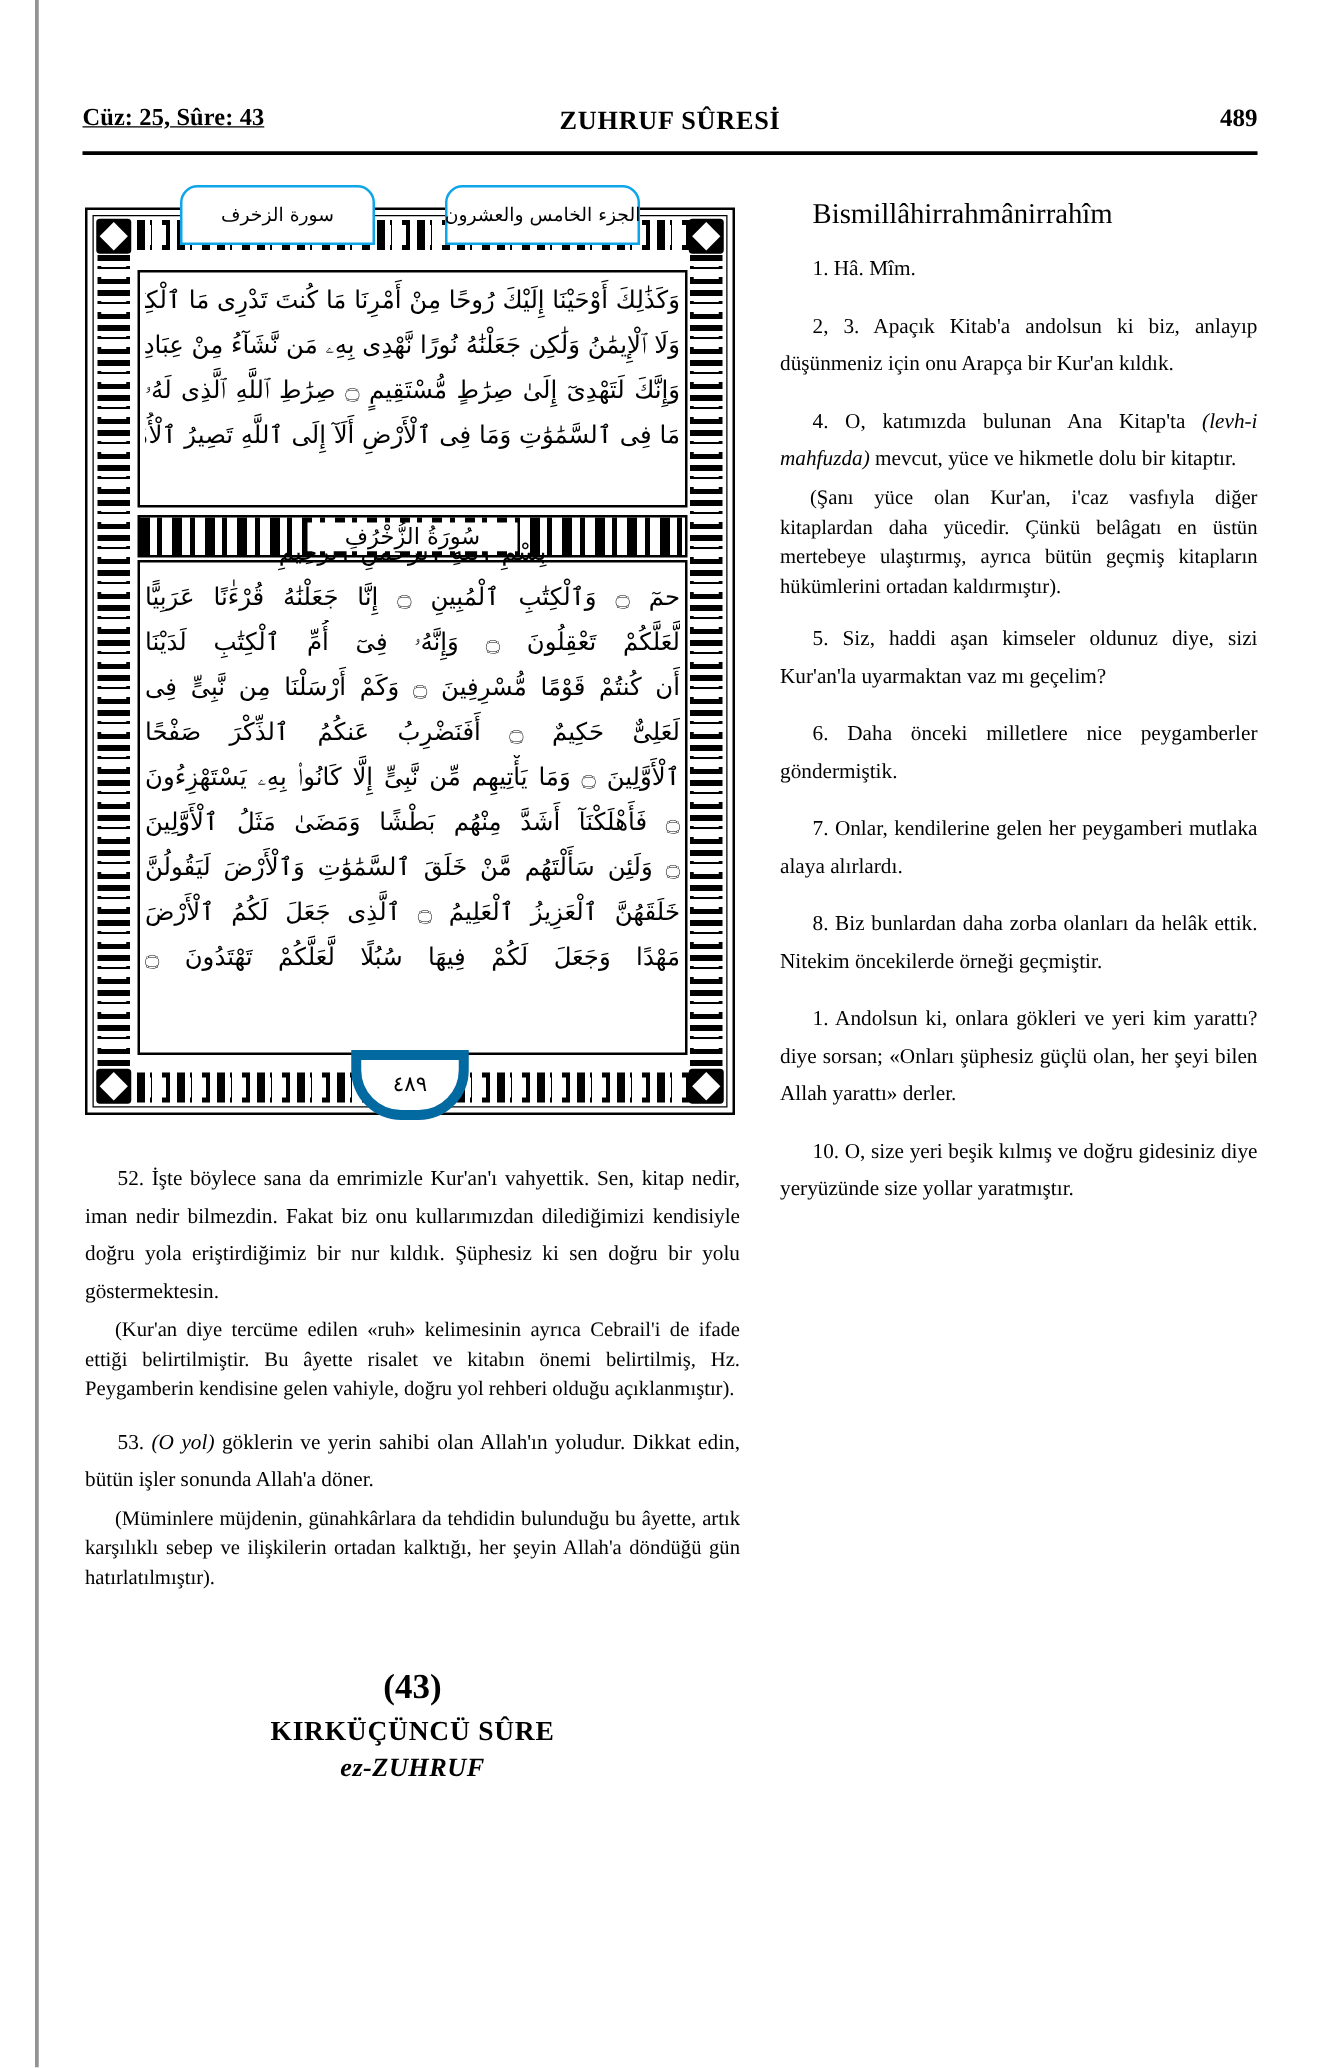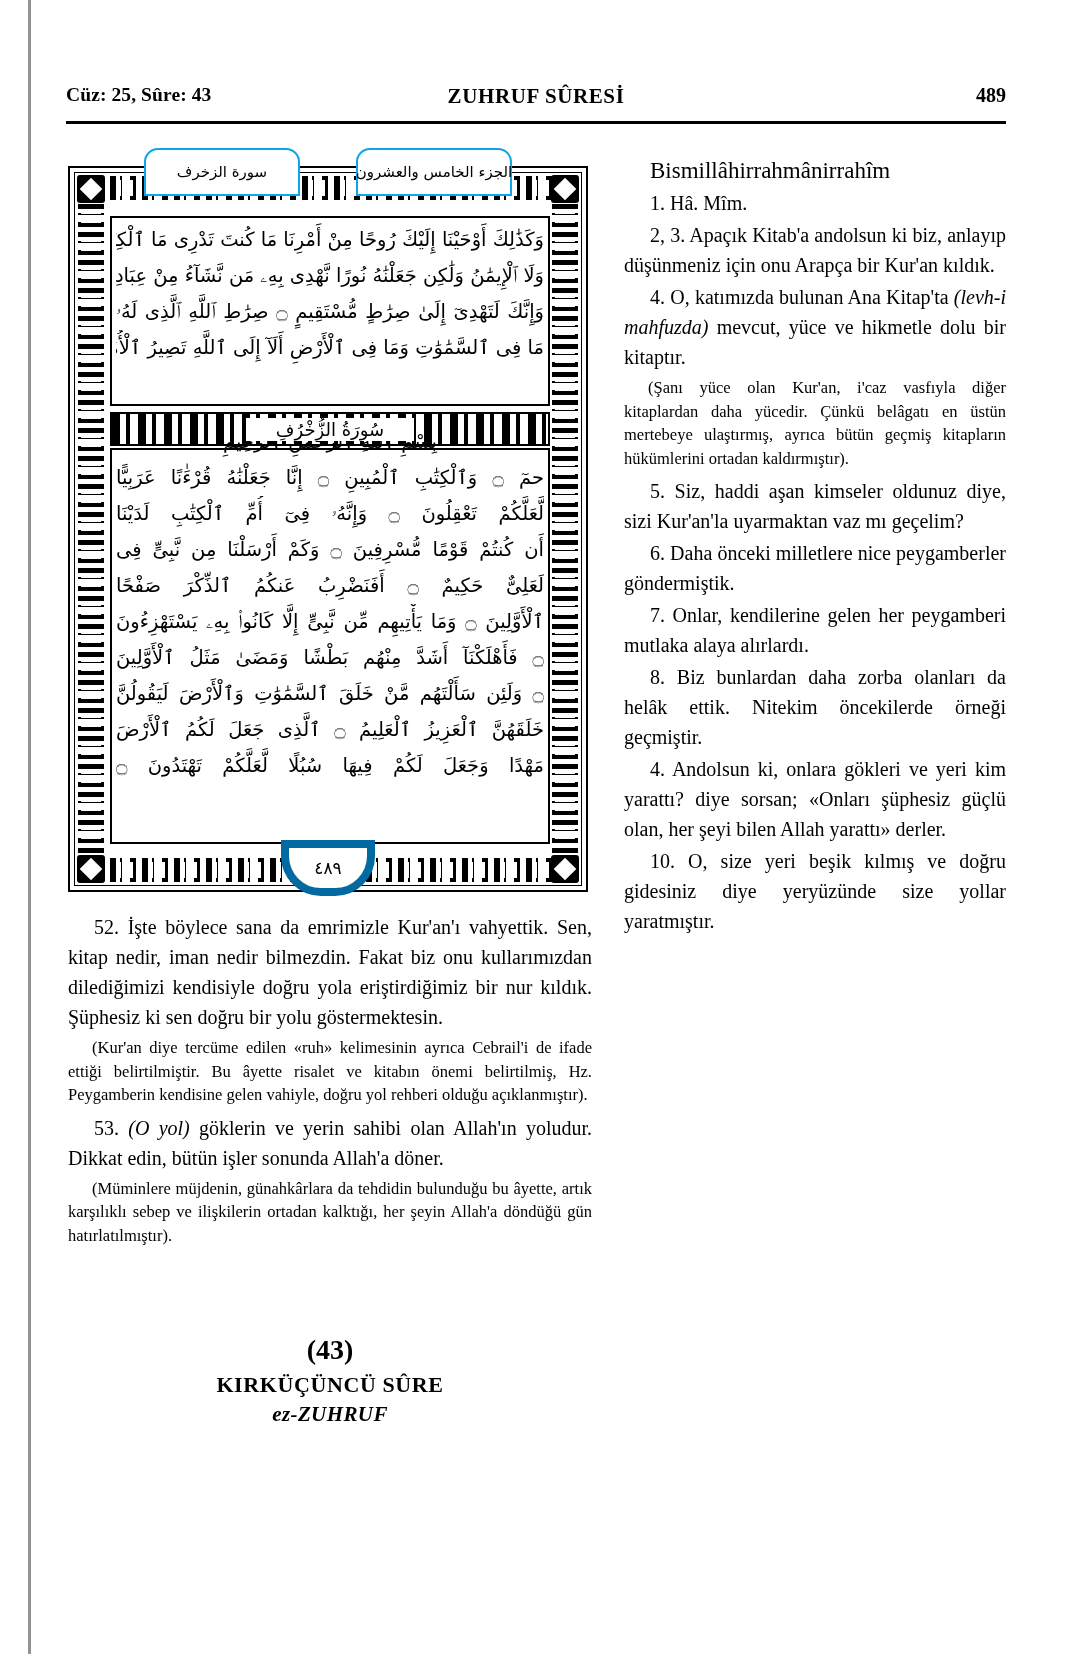--- a/index.html
+++ b/index.html
@@ -39,20 +39,21 @@
     top: 84px;
     width: 940px;
     height: 34px;
   }
   .hdr-left {
     position: absolute;
     left: 0; top: 0;
     font-size: 19.5px;
     font-weight: bold;
     letter-spacing: 0.1px;
+    text-decoration: underline;
   }
   .hdr-center {
     position: absolute;
     left: 0; right: 0; top: 0;
     text-align: center;
     font-size: 21px;
     font-weight: bold;
     letter-spacing: 0.6px;
   }
   .hdr-right {
@@ -298,22 +299,22 @@
     top: 912px;
     width: 524px;
   }
   .col-right {
     position: absolute;
     left: 624px;
     top: 152px;
     width: 382px;
   }
   p.verse {
-    margin: 0 0 2px 0;
-    font-size: 20px;
+    margin: 16px 0 2px 0;
+    font-size: 17px;
     line-height: 30px;
     text-align: justify;
     text-indent: 26px;
     hyphens: none;
   }
   p.verse.last-j { text-align-last: left; }
   p.note {
     margin: 4px 0 6px 0;
     font-size: 16.5px;
     line-height: 23.5px;
@@ -445,17 +446,17 @@
   <div class="col-right">
     <p class="bism">Bismillâhirrahmânirrahîm</p>
     <p class="verse last-j">1. Hâ. Mîm.</p>
     <p class="verse last-j">2, 3. Apaçık Kitab'a andolsun ki biz, anlayıp düşünmeniz için onu Arapça bir Kur'an kıldık.</p>
     <p class="verse last-j"><span>4. O, katımızda bulunan Ana Kitap'ta </span><span class="ital">(levh-i mahfuzda)</span><span> mevcut, yüce ve hikmetle dolu bir kitaptır.</span></p>
     <p class="note last-j">(Şanı yüce olan Kur'an, i'caz vasfıyla diğer kitaplardan daha yücedir. Çünkü belâgatı en üstün mertebeye ulaştırmış, ayrıca bütün geçmiş kitapların hükümlerini ortadan kaldırmıştır).</p>
     <p class="verse last-j">5. Siz, haddi aşan kimseler oldunuz diye, sizi Kur'an'la uyarmaktan vaz mı geçelim?</p>
     <p class="verse last-j">6. Daha önceki milletlere nice peygamberler göndermiştik.</p>
     <p class="verse last-j">7. Onlar, kendilerine gelen her peygamberi mutlaka alaya alırlardı.</p>
     <p class="verse last-j">8. Biz bunlardan daha zorba olanları da helâk ettik. Nitekim öncekilerde örneği geçmiştir.</p>
-    <p class="verse last-j">4. Andolsun ki, onlara gökleri ve yeri kim yarattı? diye sorsan; «Onları şüphesiz güçlü olan, her şeyi bilen Allah yarattı» derler.</p>
+    <p class="verse last-j">1. Andolsun ki, onlara gökleri ve yeri kim yarattı? diye sorsan; «Onları şüphesiz güçlü olan, her şeyi bilen Allah yarattı» derler.</p>
     <p class="verse last-j">10. O, size yeri beşik kılmış ve doğru gidesiniz diye yeryüzünde size yollar yaratmıştır.</p>
   </div>
 
 </div>
 
 </body></html>

